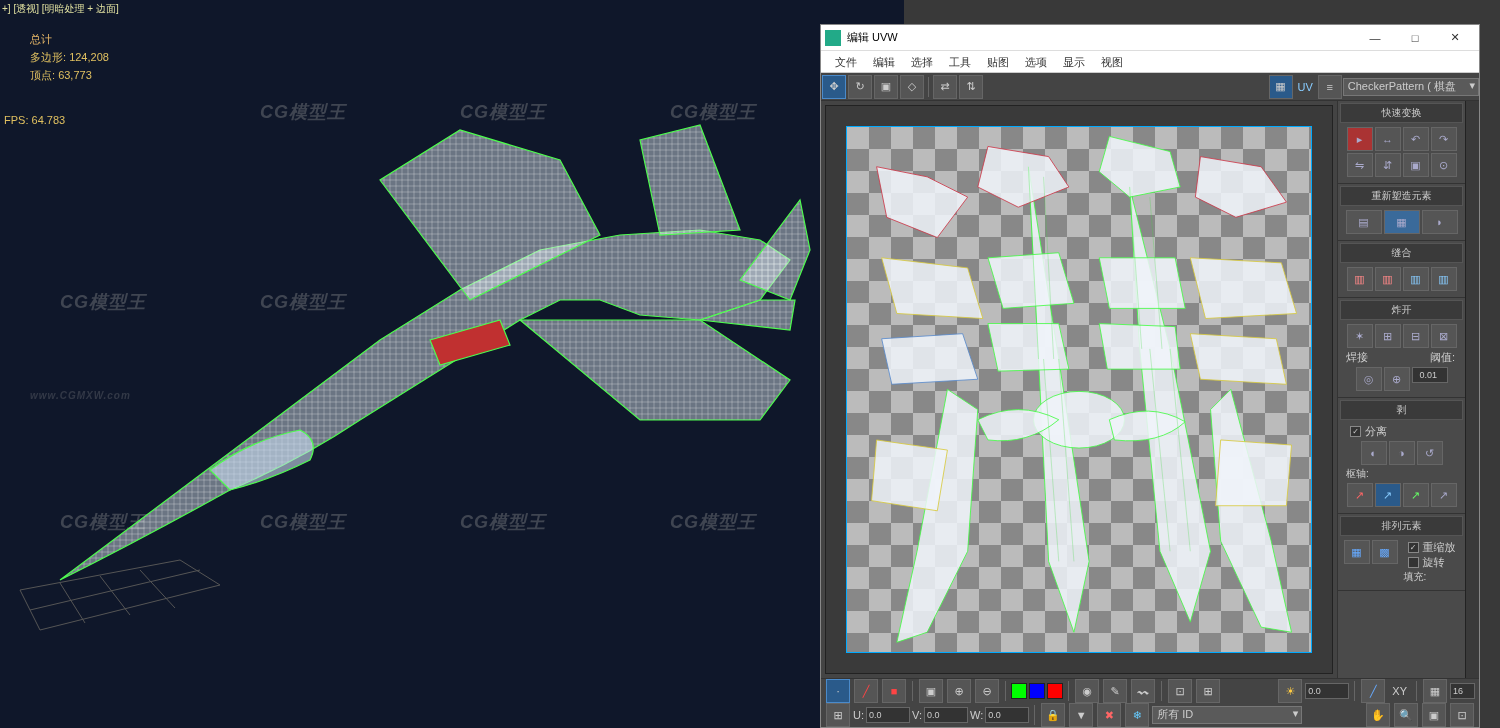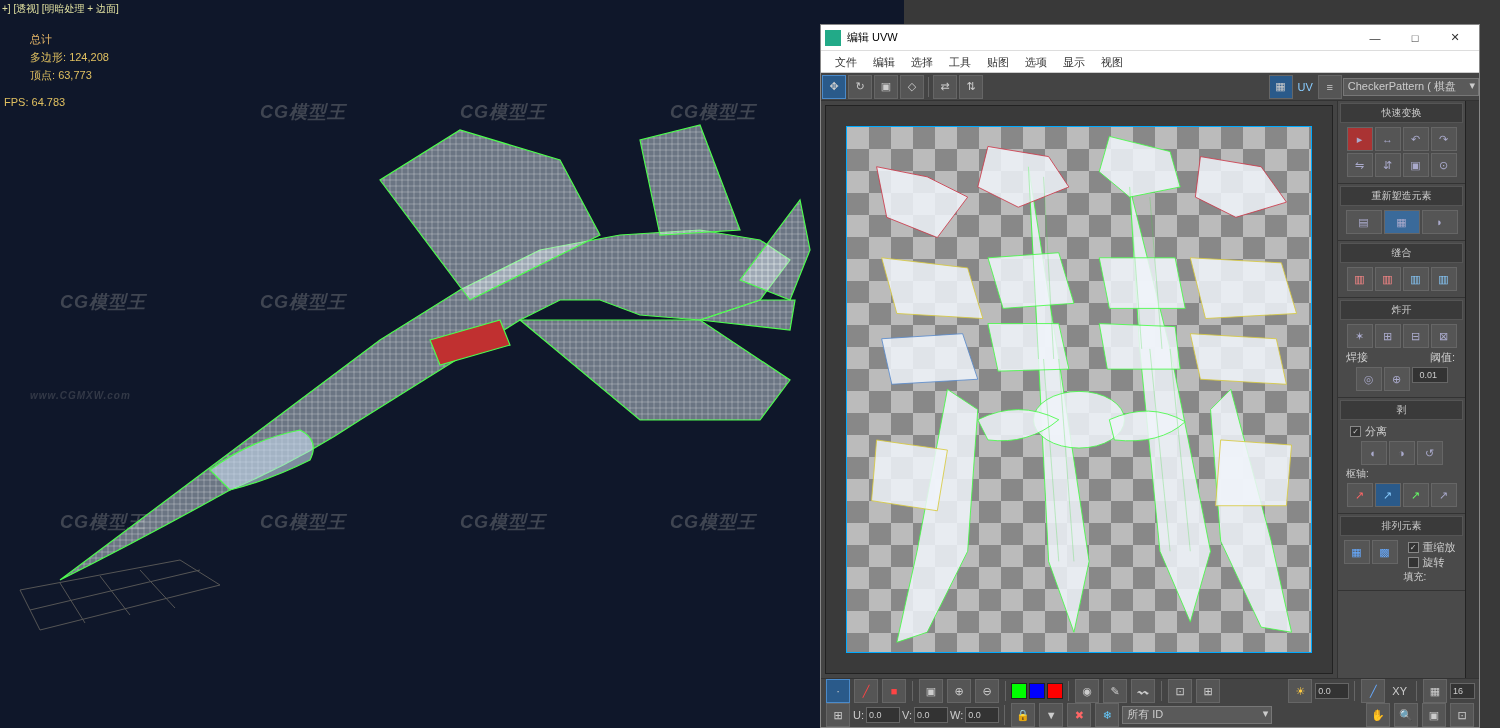--- a/index.html
+++ b/index.html
@@ -1,21 +1,21 @@
 <!DOCTYPE html>
 <html><head>
 <meta charset="utf-8">
 <style>
 *{margin:0;padding:0;box-sizing:border-box;font-family:"Microsoft YaHei",Arial,sans-serif;font-size:11px;user-select:none}
 body{width:1500px;height:728px;background:#393939;overflow:hidden;position:relative;color:#ccc}
 .viewport{position:absolute;left:0;top:0;width:904px;height:728px;background:#0f172a}
 .viewport-label{position:absolute;left:2px;top:2px;color:#e0e0a0;font-size:10px}
 .stats{position:absolute;left:30px;top:30px;color:#e0c060;font-size:11px;line-height:18px}
 .stats-title{color:#e8b868}
-.fps{position:absolute;left:4px;top:96px;color:#e0c060}
+.fps{position:absolute;left:4px;top:114px;color:#e0c060}
 .watermark{position:absolute;color:#9a9a9a;font-size:18px;font-style:italic;font-weight:bold;opacity:0.35;letter-spacing:1px}
 .watermark.small{font-size:10px;opacity:0.25}
 .model-canvas{position:absolute;left:0;top:0;width:820px;height:728px}
 .uvw-window{position:absolute;left:820px;top:24px;width:660px;height:704px;background:#f0f0f0;border:1px solid #888}
 .uvw-titlebar{height:26px;background:#fff;display:flex;align-items:center;padding:12px 4px;border-bottom:1px solid #ddd}
 .uvw-icon{width:16px;height:16px;background:#2a8;margin-right:6px}
 .uvw-title{flex:1;color:#000}
 .win-controls{display:flex;gap:0}
 .win-btn{width:40px;height:24px;display:flex;align-items:center;justify-content:center;color:#333;cursor:pointer}
 .menubar{height:22px;background:#fff;display:flex;align-items:flex-end;padding:0 6px;border-bottom:1px solid #ccc}
@@ -44,21 +44,21 @@
 .panel-btn{width:26px;height:24px;background:#555;border:1px solid #666;cursor:pointer;display:flex;align-items:center;justify-content:center;color:#aac}
 .panel-btn.wide{width:36px}
 .panel-btn.red{background:#a33}
 .spinner{width:36px;height:16px;background:#333;border:1px solid #666;color:#ccc;font-size:9px;display:flex;align-items:center;padding:0 7px}
 .checkbox-row{display:flex;align-items:center;gap:4px;color:#ccc;font-size:10px;width:100%;padding-left:8px}
 .cb{width:11px;height:11px;background:#333;border:1px solid #888;display:inline-flex;align-items:center;justify-content:center;color:#ccc;font-size:8px}
 .label-row{color:#ccc;font-size:10px;width:100%;text-align:left;padding-left:4px}
 .bottom-bars{background:#444;border-top:1px solid #333}
 .bar{height:24px;display:flex;align-items:center;padding:0 4px;gap:2px}
 .col-swatch{width:16px;height:16px;border:1px solid #222}
-.num-field{width:34px;height:16px;background:#333;border:1px solid #666;color:#ccc;font-size:9px;padding:0 2px;display:flex;align-items:center}
+.num-field{width:44px;height:16px;background:#333;border:1px solid #666;color:#ccc;font-size:9px;padding:0 2px;display:flex;align-items:center}
 .right-scroll{width:14px;background:#3a3a3a;border-left:1px solid #222}
 </style>
 </head>
 <body>
 
 <div class="viewport">
   <div class="viewport-label">+] [透视] [明暗处理 + 边面]</div>
   <div class="stats">
     <div class="stats-title">总计</div>
     <div><span>多边形:</span> <span>124,208</span></div>

